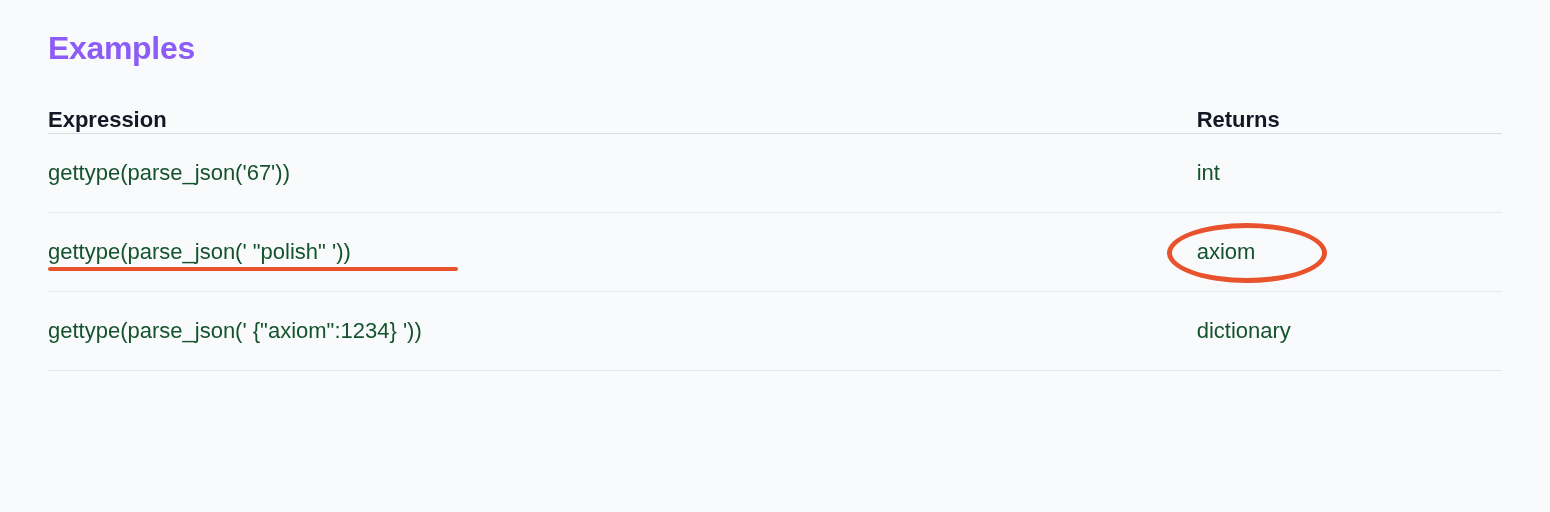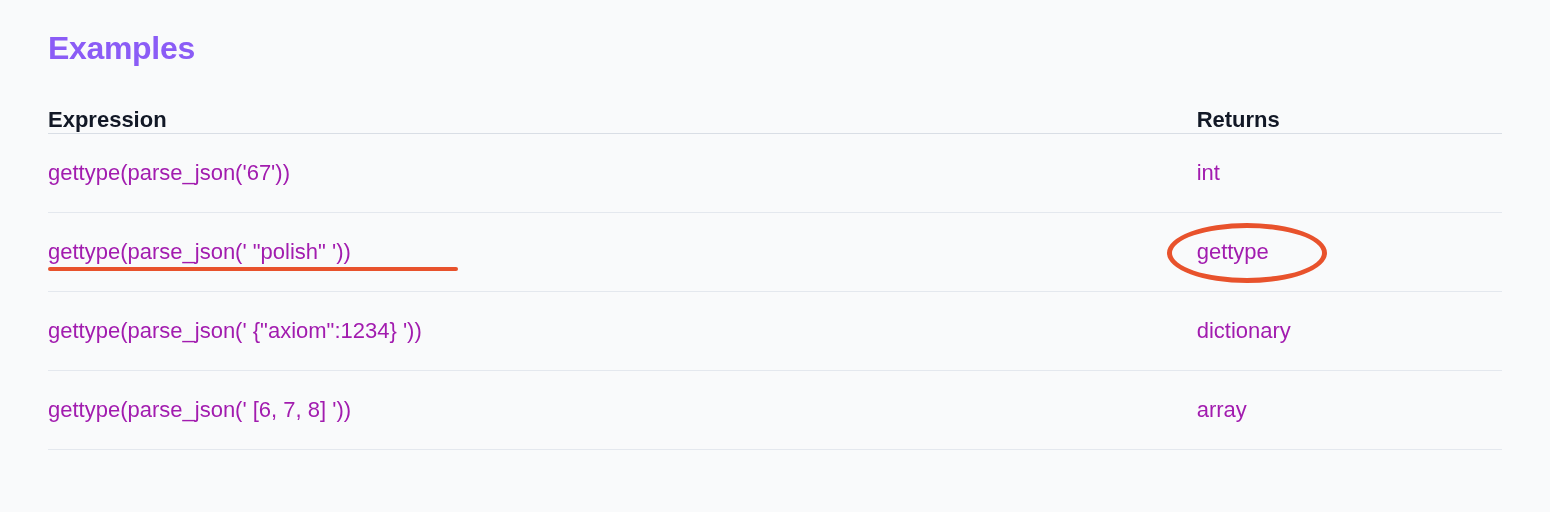--- a/index.html
+++ b/index.html
@@ -29,21 +29,21 @@
       text-align: left;
       font-size: 22px;
       font-weight: 700;
       color: #121826;
       padding-bottom: 0;
       border-bottom: 1px solid #d9dee5;
     }
     table.examples-table td {
       font-size: 22px;
       font-weight: 400;
-      color: #a21caf;
+      color: #14532d;
       padding: 26px 0;
       border-bottom: 1px solid #e4e8ee;
       vertical-align: middle;
       position: relative;
     }
     th.col-expression, td.col-expression {
       width: 79%;
     }
     th.col-returns, td.col-returns {
       width: 21%;
@@ -82,26 +82,22 @@
     <tr>
       <td class="col-expression">gettype(parse_json('67'))</td>
       <td class="col-returns">int</td>
     </tr>
     <tr>
       <td class="col-expression">
         <span>gettype(parse_json(' "polish" '))</span>
         <span class="underline-annot" style="width:410px;background:#e8522c;"></span>
       </td>
       <td class="col-returns">
-        <span>gettype</span>
+        <span>axiom</span>
         <span class="circle-annot" style="left:-30px;top:10px;width:160px;height:60px;border-color:#e8522c;"></span>
       </td>
     </tr>
     <tr>
       <td class="col-expression">gettype(parse_json(' {"axiom":1234} '))</td>
       <td class="col-returns">dictionary</td>
     </tr>
-    <tr>
-      <td class="col-expression">gettype(parse_json(' [6, 7, 8] '))</td>
-      <td class="col-returns">array</td>
-    </tr>
   </tbody>
 </table>
 
 </body></html>

